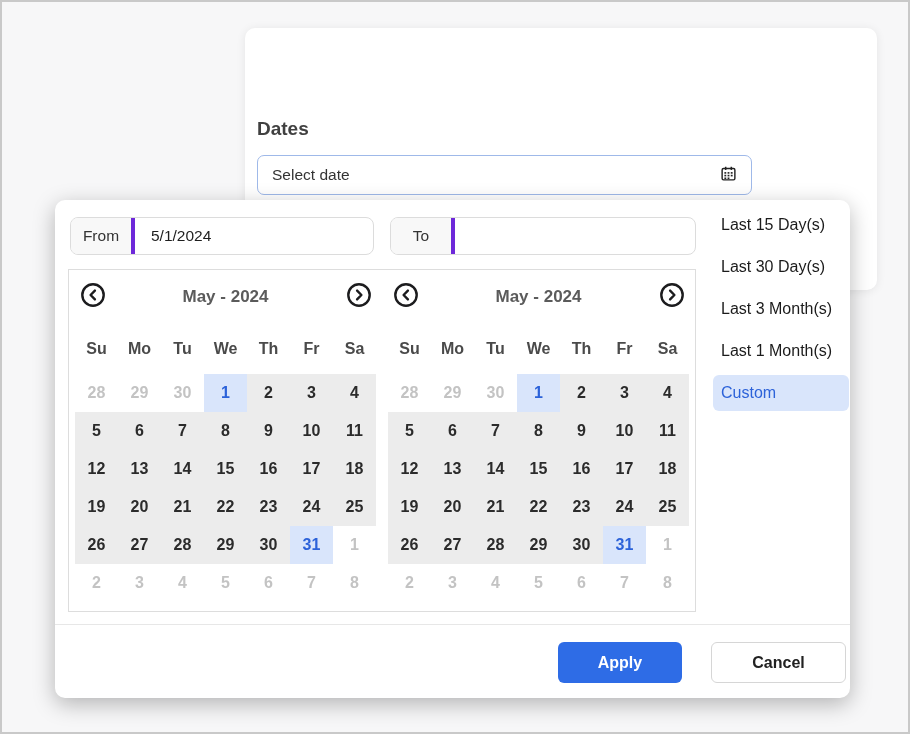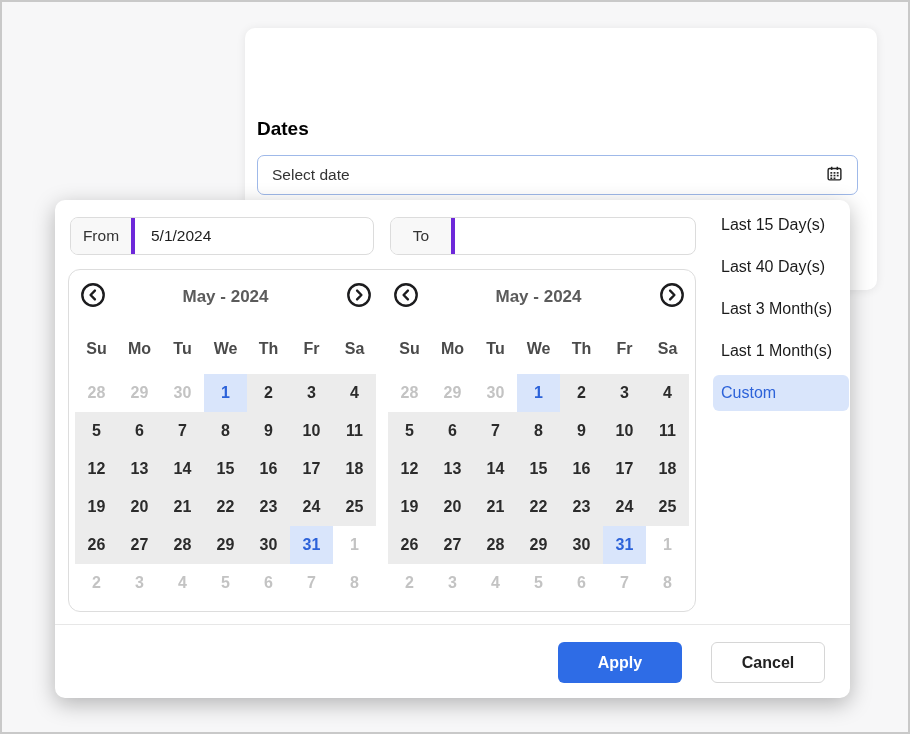--- a/index.html
+++ b/index.html
@@ -7,23 +7,23 @@
   #screen{
     position:relative;width:910px;height:734px;overflow:hidden;
     background:#f7f7f8;border:2px solid #c9c9c9;
     font-family:"Liberation Sans",sans-serif;color:#1c1c1c;
   }
   
   .card{
     position:absolute;left:243px;top:26px;width:632px;height:262px;
     background:#fff;border-radius:10px;box-shadow:0 1px 10px rgba(0,0,0,.08);
   }
-  .card-heading{position:absolute;left:12px;top:90px;font-size:19px;font-weight:bold;color:#000000;}
+  .card-heading{position:absolute;left:12px;top:90px;font-size:19px;font-weight:bold;color:#404040;}
   .select-date{
-    position:absolute;left:12px;top:127px;width:601px;height:40px;
+    position:absolute;left:12px;top:127px;width:495px;height:40px;
     border:1.5px solid #9fb9e9;border-radius:7px;background:#fff;
     display:flex;align-items:center;justify-content:space-between;
     padding:0 14px;font-size:15.5px;color:#333;cursor:pointer;
   }
   
   .popup{
     position:absolute;left:53px;top:198px;width:795px;height:498px;
     background:#fff;border-radius:10px;box-shadow:0 6px 22px rgba(0,0,0,.28);
   }
   .range-input{
@@ -33,21 +33,21 @@
   .range-input.from{left:15px;top:17px;width:304px;}
   .range-input.to{left:335px;top:17px;width:306px;}
   .range-label{
     width:64px;flex:0 0 64px;background:#f8f8f8;border-right:4px solid #6d28d9;
     display:flex;align-items:center;justify-content:center;font-size:15.5px;color:#333;
   }
   .range-value{flex:1;display:flex;align-items:center;padding-left:16px;font-size:15.5px;color:#1e1e1e;}
   
   .cal-wrap{
     position:absolute;left:13px;top:69px;width:628px;height:343px;
-    border:1px solid #ddd;border-radius:12px;display:flex;background:#fff;
+    border:1px solid #ddd;border-radius:0;display:flex;background:#fff;
   }
   .cal-panel{width:314px;padding-top:13px;}
   .cal-head{height:27px;display:flex;align-items:center;padding:0 10px;}
   .nav-btn{
     background:none;border:none;padding:0;width:27px;height:27px;cursor:pointer;
     display:flex;align-items:center;justify-content:center;
   }
   .cal-title{flex:1;text-align:center;font-size:17px;font-weight:bold;color:#5b5b5b;}
   .wd-row{margin:26px auto 0;width:301px;display:grid;grid-template-columns:repeat(7,43px);height:26px;text-align:right;}
   .wd{display:flex;align-items:center;justify-content:center;font-size:16px;font-weight:bold;color:#4a4a4a;}
@@ -66,21 +66,21 @@
     padding-left:8px;font-size:16px;color:#1b1b1b;border-radius:6px;cursor:pointer;
   }
   .preset.selected{background:var(--sel-bg);color:var(--sel-text);}
   
   .divider{position:absolute;left:0;top:424px;width:100%;height:1px;background:#e7e7e7;}
   .btn{
     position:absolute;top:442px;height:41px;border-radius:6px;
     font-family:"Liberation Sans",sans-serif;font-size:16px;font-weight:bold;cursor:pointer;
   }
   .btn.apply{left:503px;width:124px;background:var(--accent);color:#fff;border:none;}
-  .btn.cancel{left:656px;width:114px;background:#fff;color:#222;border:1px solid #d6d6d6;}
+  .btn.cancel{left:656px;width:135px;background:#fff;color:#222;border:1px solid #d6d6d6;}
 </style>
 </head>
 <body>
 
 <div id="screen">
 
   <div class="card">
     <div class="card-heading">Dates</div>
     <div class="select-date">
       <span>Select date</span>
@@ -263,21 +263,21 @@
             <div class="cell out">6</div>
             <div class="cell out">7</div>
             <div class="cell out">8</div>
           </div>
       </div>
 
     </div>
 
     <div class="preset-list">
         <div class="preset">Last 15 Day(s)</div>
-        <div class="preset">Last 40 Day(s)</div>
+        <div class="preset">Last 30 Day(s)</div>
         <div class="preset">Last 3 Month(s)</div>
         <div class="preset">Last 1 Month(s)</div>
         <div class="preset selected">Custom</div>
       </div>
 
     <div class="divider"></div>
     <button class="btn apply">Apply</button>
     <button class="btn cancel">Cancel</button>
 
   </div>

